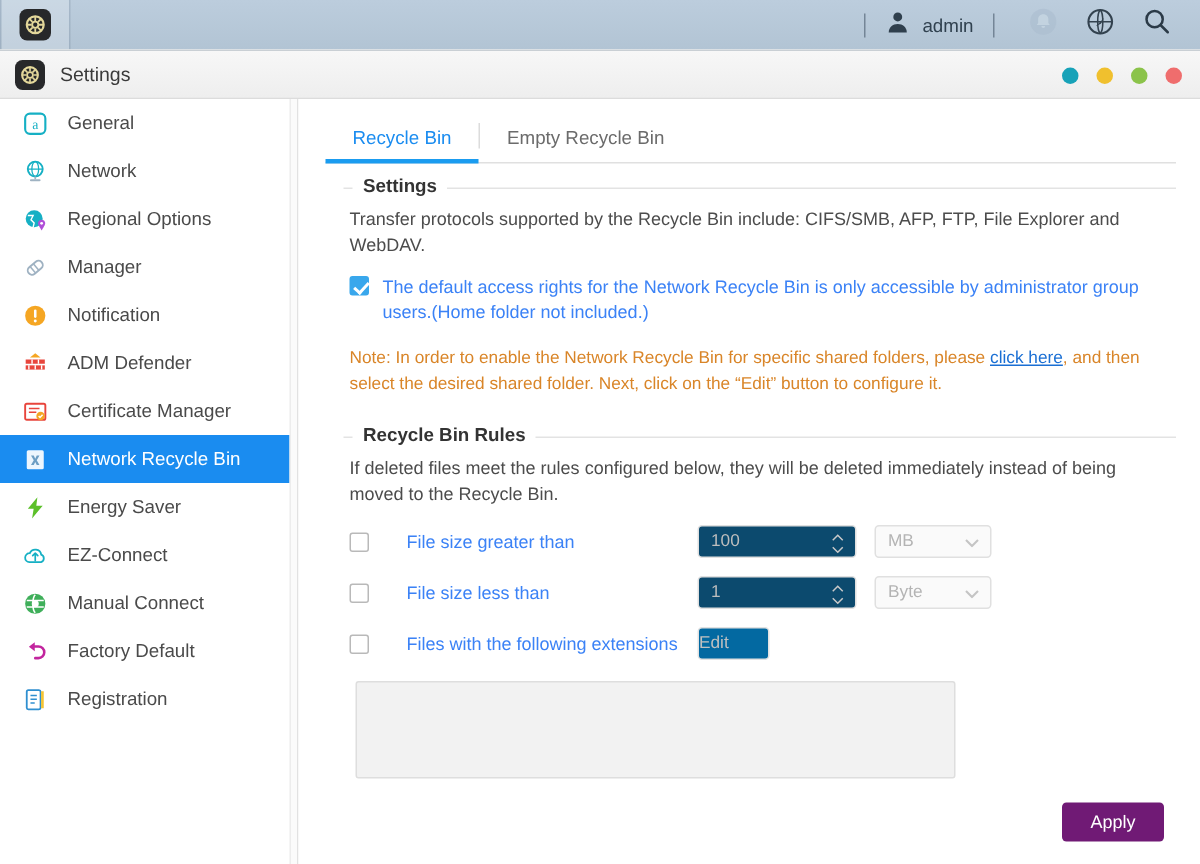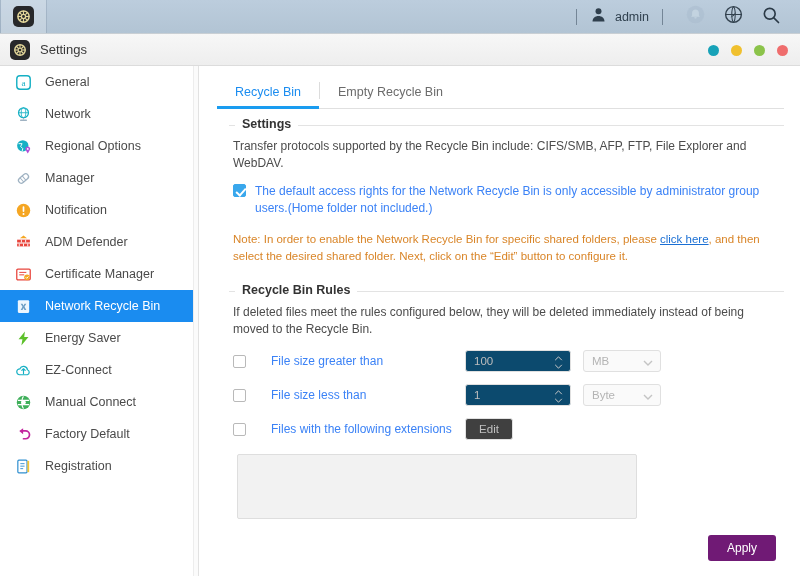--- a/index.html
+++ b/index.html
@@ -137,22 +137,22 @@
     display: flex; flex-direction: column; justify-content: center; gap: 3px;
   }
   .selbox {
     width: 78px; height: 22px; border: 1px solid #e0e0e0; border-radius: 3px;
     background: #fafafa; margin-left: 12px; display: flex; align-items: center;
     position: relative; justify-content: space-between; padding: 0 7px 0 8px;
   }
   .selbox .svalue { font-size: 11.5px; color: #b4b4b4; }
   .btn-edit {
     width: 48px; height: 22px; border: 1px solid #e2e2e2; border-radius: 3px;
-    background: #404040; color: #c0c0c0; font-size: 11.5px;
-    display: flex; align-items: center; justify-content: center;
+    background: #0369a1; color: #c0c0c0; font-size: 11.5px;
+    display: flex; align-items: center; 
   }
   .ext-area {
     margin-top: 14px; margin-left: 4px; width: 400px; height: 65px;
     background: #f2f2f2; border: 1px solid #dedede; border-radius: 2px;
   }
 
   #apply-wrap { position: absolute; right: 24px; bottom: 16px; }
   #apply-btn {
     width: 68px; height: 26px; background: #701a75; border: 0; border-radius: 3px;
     color: #ffffff; font-size: 12px; font-family: "Liberation Sans", sans-serif;

